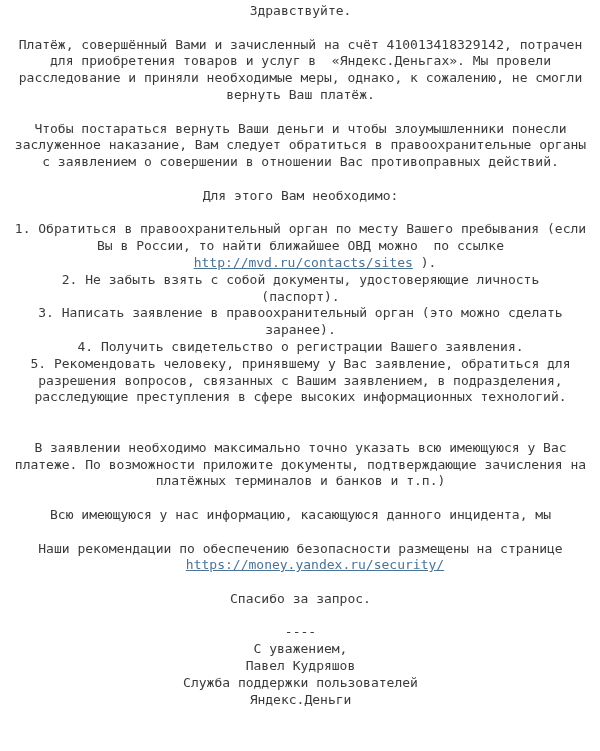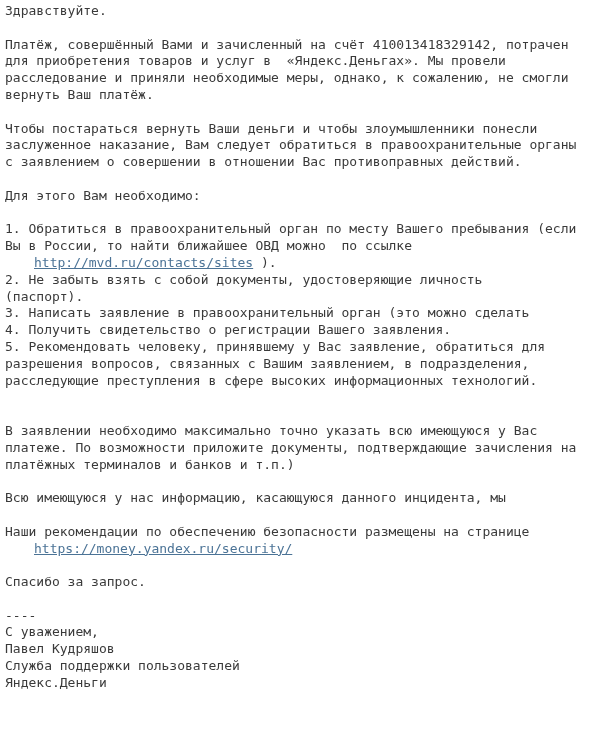--- a/index.html
+++ b/index.html
@@ -16,20 +16,21 @@
     width: 600px;
     padding: 3px 4px 0 5px;
     font-family: "DejaVu Sans Mono", "Liberation Mono", monospace;
     font-size: 13px;
     color: var(--color-text, #3a3a3a);
   }
   .line {
     height: 16.8px;
     line-height: 16.8px;
     white-space: pre;
+    text-align: center;
   }
   .link {
     color: var(--color-link, #4b7396);
     text-decoration: underline;
     cursor: pointer;
     margin-left: 29px;
   }
 </style>
 </head>
 <body>
@@ -47,20 +48,21 @@
     <div class="line"><span>с заявлением о совершении в отношении Вас противоправных действий.</span></div>
     <div class="line"></div>
     <div class="line"><span>Для этого Вам необходимо:</span></div>
     <div class="line"></div>
     <div class="line"><span>1. Обратиться в правоохранительный орган по месту Вашего пребывания (если</span></div>
     <div class="line"><span>Вы в России, то найти ближайшее ОВД можно  по ссылке</span></div>
     <div class="line"><a class="link" href="#">http://mvd.ru/contacts/sites</a><span> ).</span></div>
     <div class="line"><span>2. Не забыть взять с собой документы, удостоверяющие личность</span></div>
     <div class="line"><span>(паспорт).</span></div>
     <div class="line"><span>3. Написать заявление в правоохранительный орган (это можно сделать</span></div>
+    <div class="line"><span>заранее).</span></div>
     <div class="line"><span>4. Получить свидетельство о регистрации Вашего заявления.</span></div>
     <div class="line"><span>5. Рекомендовать человеку, принявшему у Вас заявление, обратиться для</span></div>
     <div class="line"><span>разрешения вопросов, связанных с Вашим заявлением, в подразделения,</span></div>
     <div class="line"><span>расследующие преступления в сфере высоких информационных технологий.</span></div>
     <div class="line"></div>
     <div class="line"></div>
     <div class="line"><span>В заявлении необходимо максимально точно указать всю имеющуюся у Вас</span></div>
     <div class="line"><span>платеже. По возможности приложите документы, подтверждающие зачисления на</span></div>
     <div class="line"><span>платёжных терминалов и банков и т.п.)</span></div>
     <div class="line"></div>

